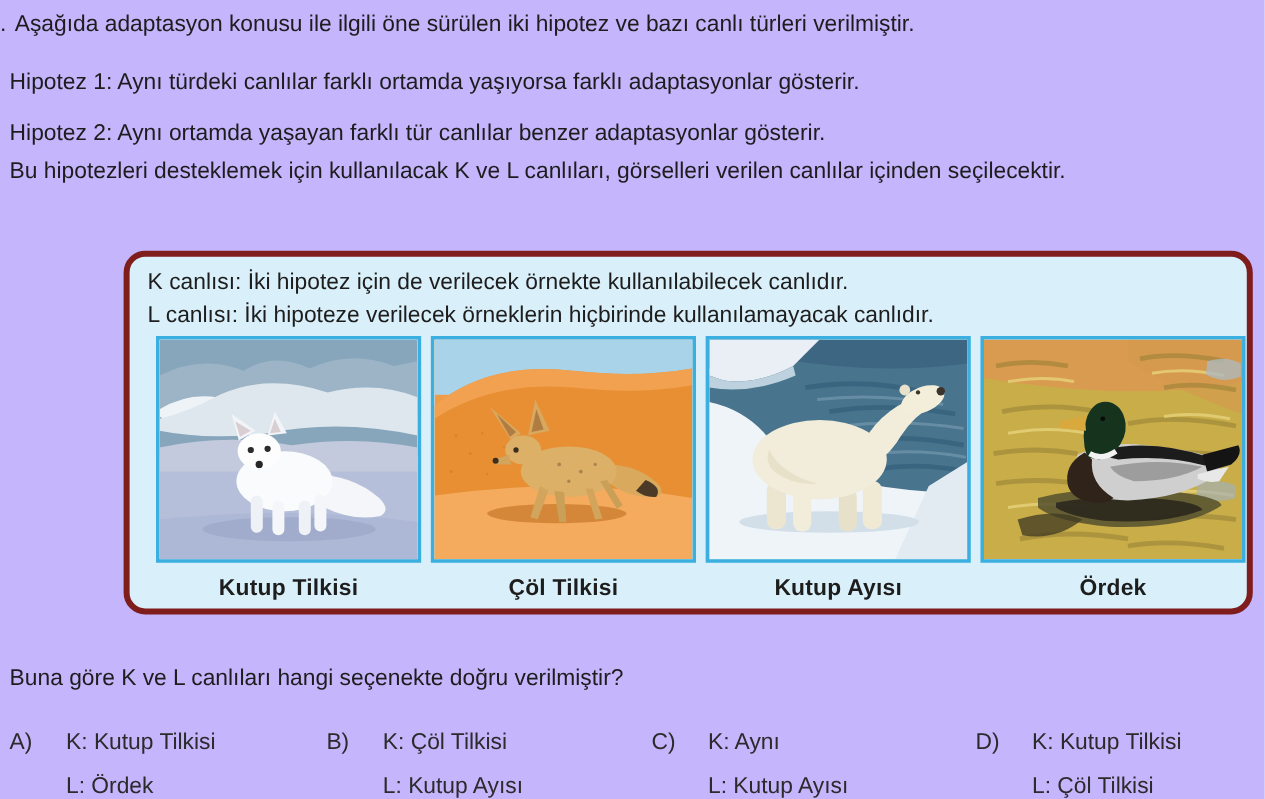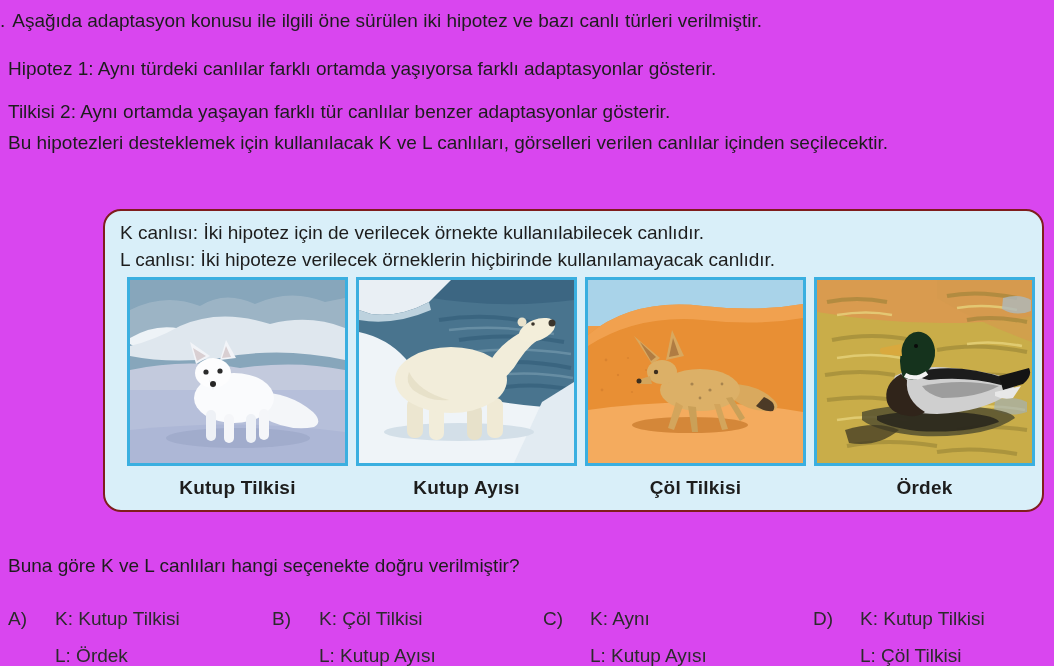--- a/index.html
+++ b/index.html
@@ -1,27 +1,27 @@
 <!DOCTYPE html>
 <html><head>
 <meta charset="utf-8">
 <style>
   html,body{margin:0;padding:0;background:#fff;}
   .page{
-    position:relative;width:1054px;height:666px;background:#d946ef;
+    position:relative;width:1054px;height:666px;background:#c4b5fd;
     font-family:"Liberation Sans",sans-serif;color:#1d1d1d;font-size:19px;
     overflow:hidden;
   }
   .abs{position:absolute;white-space:nowrap;}
   .bold{font-weight:400;}
   .frag{margin-right:7px;}
   
   .info-box{
     position:absolute;left:103px;top:209px;width:941px;height:303px;
-    box-sizing:border-box;border:2px solid #7f1d1d;border-radius:18px;
+    box-sizing:border-box;border:5px solid #7f1d1d;border-radius:18px;
     background:#d9eff9;padding:8px 15px 0 15px;
   }
   .def-line{line-height:27px;font-size:19px;white-space:nowrap;}
   .animal-row{display:flex;gap:8px;margin:4px 0 0 7px;}
   .animal-card{width:235px;}
   .animal-img{
     box-sizing:border-box;width:221px;height:189px;
     border:3px solid #3aafe0;background:#fff;overflow:hidden;
   }
   .animal-img svg{display:block;width:100%;height:100%;}
@@ -42,21 +42,21 @@
   <div class="abs" style="left:0;top:10px;">
     <span class="frag">.</span><span>Aşağıda adaptasyon konusu ile ilgili öne sürülen iki hipotez ve bazı canlı türleri verilmiştir.</span>
   </div>
 
   <div class="abs" style="left:8px;top:58px;">
     <span class="bold">Hipotez 1:</span>
     <span>Aynı türdeki canlılar farklı ortamda yaşıyorsa farklı adaptasyonlar gösterir.</span>
   </div>
 
   <div class="abs" style="left:8px;top:101px;">
-    <span class="bold">Tilkisi 2:</span>
+    <span class="bold">Hipotez 2:</span>
     <span>Aynı ortamda yaşayan farklı tür canlılar benzer adaptasyonlar gösterir.</span>
   </div>
 
   <div class="abs" style="left:8px;top:132px;">
     <span>Bu hipotezleri desteklemek için kullanılacak </span><span class="bold">K</span><span> ve </span><span class="bold">L</span><span> canlıları, görselleri verilen canlılar içinden seçilecektir.</span>
   </div>
 
   <div class="info-box">
     <div class="def-line">
       <span class="bold">K canlısı:</span><span> İki hipotez için de verilecek örnekte kullanılabilecek canlıdır.</span>
@@ -91,48 +91,20 @@
             <path d="M67,81 L63,68 L76,76 Z" fill="#d9cfd2"></path>
             <path d="M92,78 L96,66 L101,77 Z" fill="#d9cfd2"></path>
             <ellipse cx="83" cy="93" rx="18" ry="15" fill="#fdfdfe"></ellipse>
             <circle cx="76" cy="92" r="2.6" fill="#2b2b2b"></circle>
             <circle cx="90" cy="91" r="2.6" fill="#2b2b2b"></circle>
             <path d="M79,100 Q83,106 87,100 L83,110 Z" fill="#eceff3"></path>
             <circle cx="83" cy="104" r="3" fill="#262626"></circle>
           </svg>
         </div>
         <div class="animal-label">Kutup Tilkisi</div>
-      </div>
-
-      <div class="animal-card">
-        <div class="animal-img">
-          <svg viewBox="0 0 215 183" preserveAspectRatio="none" aria-hidden="true">
-            <rect width="215" height="183" fill="#49748e"></rect>
-            <path d="M0,0 L215,0 L215,20 Q140,30 60,16 L0,24 Z" fill="#3c6682"></path>
-            <path d="M80,40 Q130,32 180,44 M100,60 Q150,52 205,62 M120,85 Q160,78 212,88 M140,108 Q175,102 214,110" stroke="#35607a" stroke-width="4" fill="none" opacity="0.7"></path>
-            <path d="M90,50 Q140,44 195,54 M110,72 Q160,66 212,74 M130,96 Q170,90 214,98" stroke="#6e94a9" stroke-width="2.5" fill="none" opacity="0.8"></path>
-            <path d="M0,0 L92,0 L70,22 Q40,38 12,34 L0,30 Z" fill="#e9eff4"></path>
-            <path d="M70,22 Q40,38 12,34 L0,30 L0,40 Q35,46 72,30 Z" fill="#bdd2de"></path>
-            <path d="M0,52 Q28,58 46,78 Q66,104 120,118 Q170,128 215,128 L215,183 L0,183 Z" fill="#eff4f8"></path>
-            <path d="M155,183 L183,122 L215,102 L215,183 Z" fill="#e2ebf2"></path>
-            <ellipse cx="100" cy="152" rx="75" ry="9" fill="#d3dfe8"></ellipse>
-            <rect x="48" y="118" width="16" height="40" rx="7" fill="#ece6d0"></rect>
-            <rect x="70" y="124" width="15" height="36" rx="7" fill="#f2edda"></rect>
-            <rect x="108" y="124" width="15" height="36" rx="7" fill="#e7e1ca"></rect>
-            <rect x="128" y="118" width="16" height="40" rx="7" fill="#f0ead5"></rect>
-            <ellipse cx="92" cy="100" rx="56" ry="33" fill="#f2edda"></ellipse>
-            <path d="M50,92 Q60,112 90,120 Q70,122 54,110 Q46,102 50,92 Z" fill="#e3dcc2" opacity="0.7"></path>
-            <path d="M125,92 Q140,60 172,48 L186,44 L190,52 Q170,64 160,80 Q152,94 140,102 Z" fill="#f2edda"></path>
-            <ellipse cx="178" cy="50" rx="19" ry="10.5" transform="rotate(-22 178 50)" fill="#f3eeda"></ellipse>
-            <circle cx="163" cy="42" r="4.5" fill="#e8e2cc"></circle>
-            <circle cx="193" cy="43" r="3.5" fill="#3a342c"></circle>
-            <circle cx="174" cy="44" r="1.8" fill="#3a342c"></circle>
-          </svg>
-        </div>
-        <div class="animal-label">Kutup Ayısı</div>
       </div>
 
       <div class="animal-card">
         <div class="animal-img">
           <svg viewBox="0 0 215 183" preserveAspectRatio="none" aria-hidden="true">
             <rect width="215" height="183" fill="#ef9c49"></rect>
             <rect width="215" height="46" fill="#a9d3e9"></rect>
             <path d="M0,55 Q45,18 115,26 Q170,32 215,24 L215,183 L0,183 Z" fill="#e88f34"></path>
             <path d="M0,55 Q45,18 115,26 Q170,32 215,24 L215,38 Q170,46 115,40 Q50,34 0,66 Z" fill="#f2a455" opacity="0.85"></path>
             <g fill="#c9762a" opacity="0.45">
@@ -170,20 +142,48 @@
             <circle cx="51" cy="101" r="2.5" fill="#3c2e1e"></circle>
             <circle cx="68" cy="92" r="2.2" fill="#3c2e1e"></circle>
           </svg>
         </div>
         <div class="animal-label">Çöl Tilkisi</div>
       </div>
 
       <div class="animal-card">
         <div class="animal-img">
           <svg viewBox="0 0 215 183" preserveAspectRatio="none" aria-hidden="true">
+            <rect width="215" height="183" fill="#49748e"></rect>
+            <path d="M0,0 L215,0 L215,20 Q140,30 60,16 L0,24 Z" fill="#3c6682"></path>
+            <path d="M80,40 Q130,32 180,44 M100,60 Q150,52 205,62 M120,85 Q160,78 212,88 M140,108 Q175,102 214,110" stroke="#35607a" stroke-width="4" fill="none" opacity="0.7"></path>
+            <path d="M90,50 Q140,44 195,54 M110,72 Q160,66 212,74 M130,96 Q170,90 214,98" stroke="#6e94a9" stroke-width="2.5" fill="none" opacity="0.8"></path>
+            <path d="M0,0 L92,0 L70,22 Q40,38 12,34 L0,30 Z" fill="#e9eff4"></path>
+            <path d="M70,22 Q40,38 12,34 L0,30 L0,40 Q35,46 72,30 Z" fill="#bdd2de"></path>
+            <path d="M0,52 Q28,58 46,78 Q66,104 120,118 Q170,128 215,128 L215,183 L0,183 Z" fill="#eff4f8"></path>
+            <path d="M155,183 L183,122 L215,102 L215,183 Z" fill="#e2ebf2"></path>
+            <ellipse cx="100" cy="152" rx="75" ry="9" fill="#d3dfe8"></ellipse>
+            <rect x="48" y="118" width="16" height="40" rx="7" fill="#ece6d0"></rect>
+            <rect x="70" y="124" width="15" height="36" rx="7" fill="#f2edda"></rect>
+            <rect x="108" y="124" width="15" height="36" rx="7" fill="#e7e1ca"></rect>
+            <rect x="128" y="118" width="16" height="40" rx="7" fill="#f0ead5"></rect>
+            <ellipse cx="92" cy="100" rx="56" ry="33" fill="#f2edda"></ellipse>
+            <path d="M50,92 Q60,112 90,120 Q70,122 54,110 Q46,102 50,92 Z" fill="#e3dcc2" opacity="0.7"></path>
+            <path d="M125,92 Q140,60 172,48 L186,44 L190,52 Q170,64 160,80 Q152,94 140,102 Z" fill="#f2edda"></path>
+            <ellipse cx="178" cy="50" rx="19" ry="10.5" transform="rotate(-22 178 50)" fill="#f3eeda"></ellipse>
+            <circle cx="163" cy="42" r="4.5" fill="#e8e2cc"></circle>
+            <circle cx="193" cy="43" r="3.5" fill="#3a342c"></circle>
+            <circle cx="174" cy="44" r="1.8" fill="#3a342c"></circle>
+          </svg>
+        </div>
+        <div class="animal-label">Kutup Ayısı</div>
+      </div>
+
+      <div class="animal-card">
+        <div class="animal-img">
+          <svg viewBox="0 0 215 183" preserveAspectRatio="none" aria-hidden="true">
             <rect width="215" height="183" fill="#c9ad49"></rect>
             <path d="M0,0 L215,0 L215,36 Q120,52 0,32 Z" fill="#d99b4f"></path>
             <path d="M120,0 L215,0 L215,62 Q160,42 120,18 Z" fill="#d49a4e" opacity="0.7"></path>
             <path d="M10,22 q30,-6 60,0 M130,16 q30,-6 70,2 M150,40 q25,-5 60,2 M15,60 q40,-8 80,0 M120,70 q40,-8 90,2 M8,95 q35,-6 70,0 M150,96 q25,-4 60,2 M10,120 q40,-6 80,2 M140,150 q30,-6 70,0 M30,166 q40,-8 90,0 M120,172 q35,-6 80,2" stroke="#8e7c31" stroke-width="4" fill="none" opacity="0.5"></path>
             <path d="M20,35 q30,-5 55,0 M140,28 q28,-5 60,2 M20,78 q35,-6 65,0 M150,64 q25,-4 55,2 M20,140 q35,-6 70,0 M150,128 q25,-4 58,2" stroke="#e6d27c" stroke-width="2.5" fill="none" opacity="0.8"></path>
             <path d="M186,18 q16,-5 28,2 l0,11 q-15,6 -29,-2 Z" fill="#aeb9bd" opacity="0.8"></path>
             <path d="M178,120 q18,-5 32,2 l0,10 q-17,6 -33,-2 Z" fill="#a4b0b4" opacity="0.7"></path>
             <path d="M45,132 Q90,120 150,126 Q195,130 198,138 Q170,158 105,156 Q60,152 45,140 Z" fill="#55502f" opacity="0.85"></path>
             <path d="M60,136 Q100,128 150,133 Q180,136 182,142 Q150,154 100,151 Q70,147 60,140 Z" fill="#23211a" opacity="0.8"></path>
             <path d="M28,150 Q60,140 82,150 Q60,168 32,163 Z" fill="#3d3823" opacity="0.75"></path>

